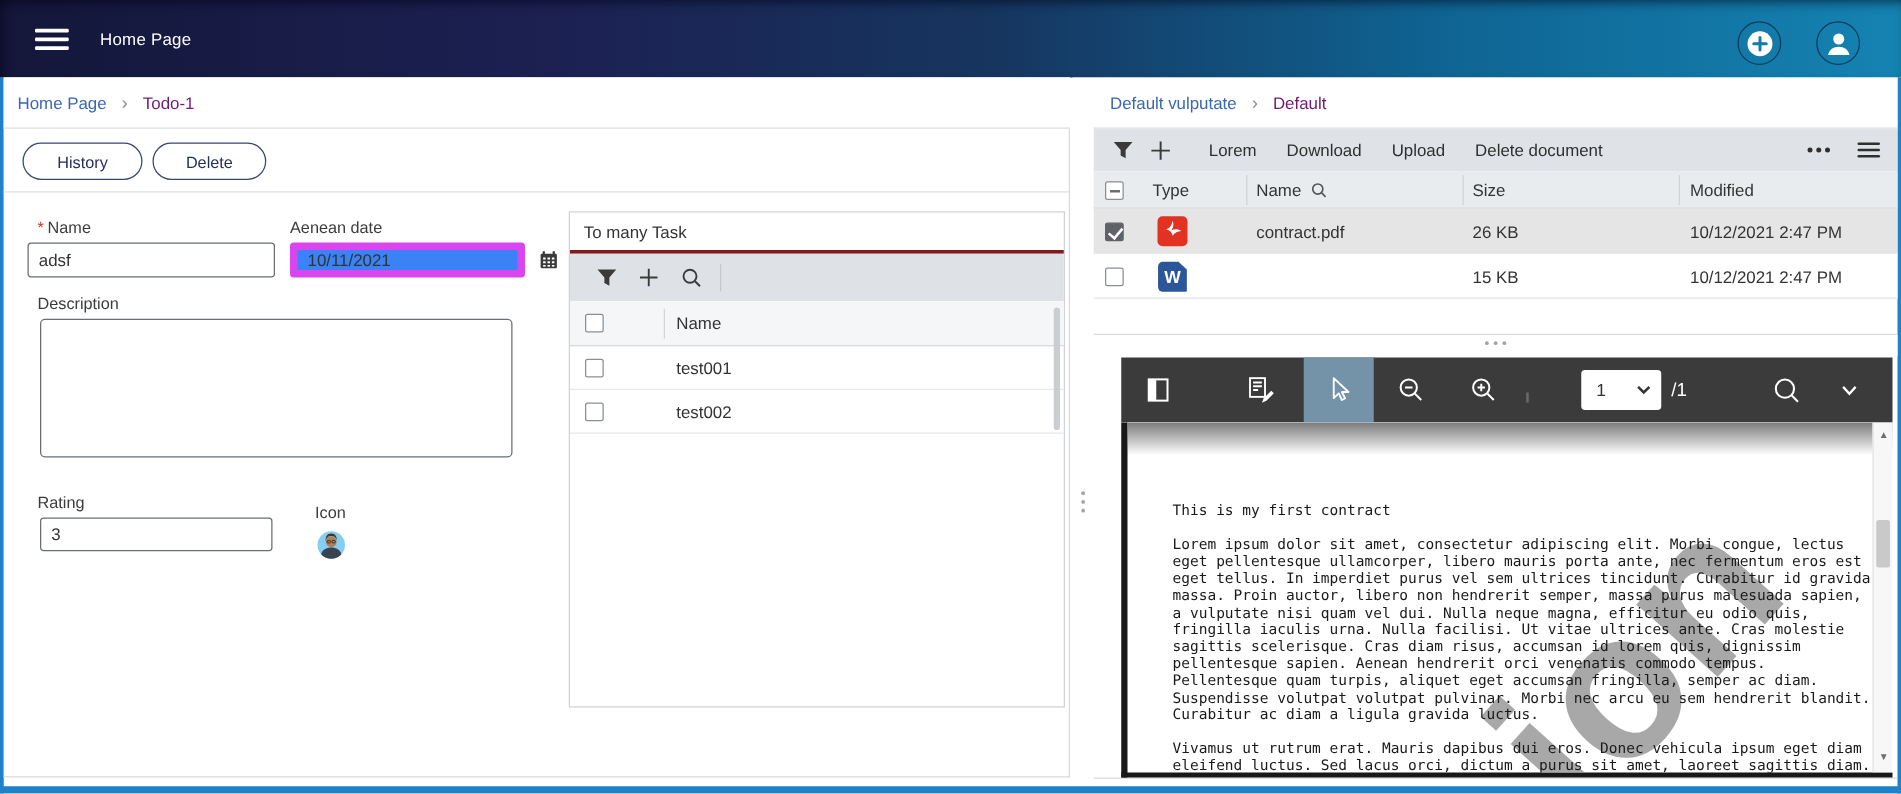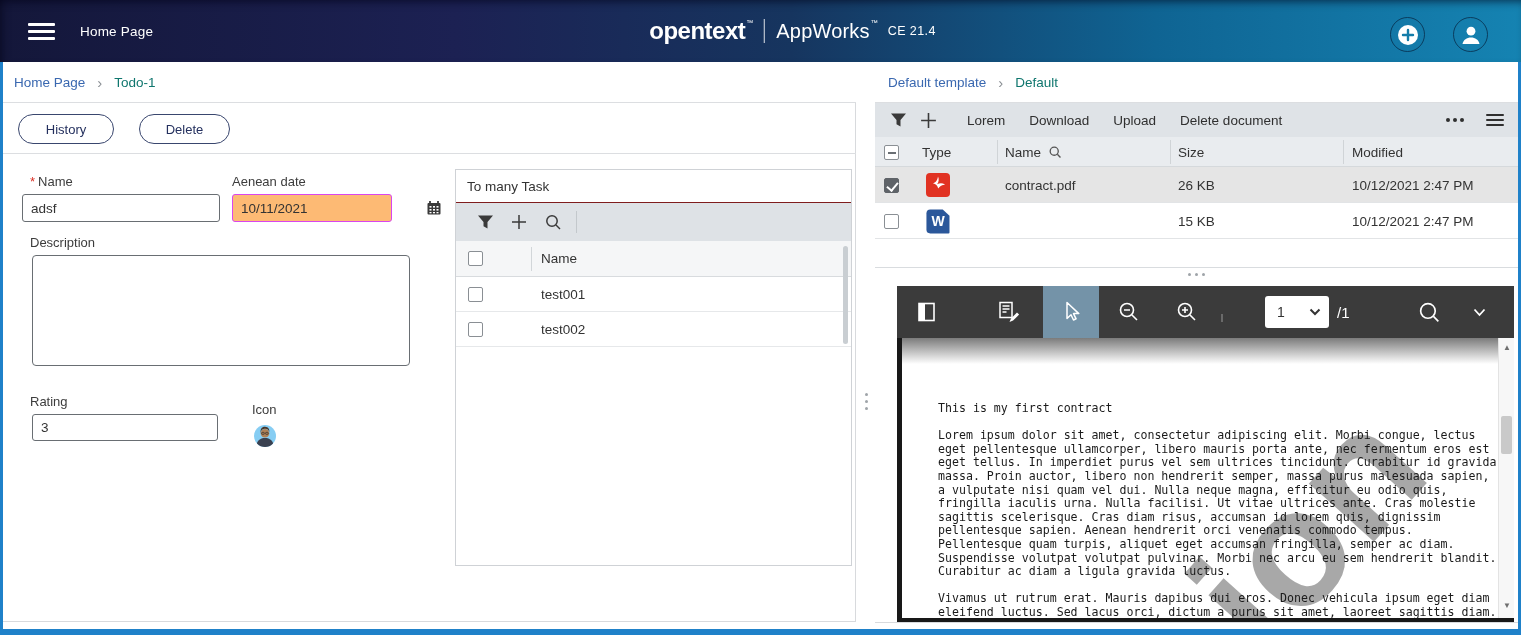--- a/index.html
+++ b/index.html
@@ -26,51 +26,51 @@
 
   
   .b-left  { left:0; top:62px; width:3px; height:573px; background:#1f81c9; }
   .b-right { left:1518px; top:62px; width:3px; height:573px; background:#1f81c9; }
   .b-bottom{ left:0; top:629px; width:1521px; height:6px; background:#1f81c9; }
 
   
   .crumbbar { top:62px; height:41px; background:#fff; border-bottom:1px solid #dcdee1; display:flex; align-items:center; font-size:13.5px; }
   .crumb-link { color:#3a68b0; cursor:pointer; }
   .crumb-sep { color:#8a8f94; margin:0 12px; font-size:15px; }
-  .crumb-current { color:#0f766e; }
+  .crumb-current { color:#701a75; }
 
   
   .left-sec { left:3px; top:62px; width:853px; height:560px; background:#fff; border-right:1px solid #d8dadd; border-bottom:1px solid #d8dadd; }
   .crumbbar.left { left:3px; width:853px; padding-left:11px; }
   .pill-btn { top:114px; height:30px; border:1px solid #39466e; border-radius:17px; background:#fff; color:#24305e;
     font-size:13px; font-family:"Liberation Sans",sans-serif; display:flex; align-items:center; justify-content:center; cursor:pointer; }
   .pill-btn.history { left:18px; width:96px; }
-  .pill-btn.delete  { left:139px; width:91px; }
+  .pill-btn.delete  { left:122px; width:91px; }
   .left-divider { left:3px; top:153px; width:853px; height:1px; background:#dcdee1; }
 
   .fld-label { font-size:13px; color:#3c3c3c; }
   .req { color:#d93025; margin-right:3px; }
   .txt-input { border:1px solid #696e73; border-radius:3px; font-size:13.5px; color:#333; padding:0 8px;
     font-family:"Liberation Sans",sans-serif; background:#fff; }
   .lbl-name  { left:30px;  top:174px; }
   .in-name   { left:22px;  top:194px; width:198px; height:28px; }
   .lbl-date  { left:232px; top:174px; }
-  .date-wrap { left:232px; top:194px; width:160px; height:28px; border:1px solid #d946ef; border-radius:3px; background:#fdba74; display:flex; align-items:center; }
+  .date-wrap { left:232px; top:194px; width:188px; height:28px; border:6px solid #d946ef; border-radius:3px; background:#3b82f6; display:flex; align-items:center; }
   .date-wrap input { border:none; outline:none; flex:1; font-size:13.5px; color:#333; padding:0 8px; font-family:"Liberation Sans",sans-serif; background:transparent; }
   .cal-btn { width:26px; display:flex; align-items:center; justify-content:center; cursor:pointer; }
   .lbl-desc  { left:30px;  top:235px; }
   .in-desc   { left:32px;  top:255px; width:378px; height:111px; border:1px solid #696e73; border-radius:4px; resize:none; font-family:"Liberation Sans",sans-serif; font-size:13.5px; padding:6px 8px; }
   .lbl-rating{ left:30px;  top:394px; }
   .in-rating { left:32px;  top:414px; width:186px; height:27px; }
   .lbl-icon  { left:252px; top:402px; }
   .avatar    { left:253px; top:424px; width:24px; height:24px; }
 
   
   .tasks { left:455px; top:169px; width:397px; height:397px; border:1px solid #cfd2d6; background:#fff; }
-  .tasks-title { height:33px; display:flex; align-items:center; padding-left:11px; font-size:13.5px; color:#333; border-bottom:1px solid #7f1d1d; }
+  .tasks-title { height:33px; display:flex; align-items:center; padding-left:11px; font-size:13.5px; color:#333; border-bottom:3px solid #7f1d1d; }
   .tasks-toolbar { height:38px; background:#dee2e6; display:flex; align-items:center; padding-left:12px; }
   .tbtn { width:34px; height:26px; display:flex; align-items:center; justify-content:center; cursor:pointer; }
   .tasks-toolbar .tool-divider { width:1px; height:22px; background:#c3c8cc; margin-left:6px; }
   .tasks-header { height:36px; background:#f5f6f7; border-bottom:1px solid #d8dbde; display:flex; align-items:center; font-size:13.5px; color:#333; position:relative; }
   .tasks-header .col-div { position:absolute; left:75px; top:6px; width:1px; height:24px; background:#d2d6d9; }
   .task-row { height:35px; border-bottom:1px solid #e6e8ea; display:flex; align-items:center; font-size:13.5px; color:#333; cursor:pointer; }
   .cb { width:15px; height:15px; border:1px solid #8a8f94; border-radius:2px; background:#fff; margin-left:12px; flex:0 0 auto; cursor:pointer; position:relative; }
   .cb.checked { background:#5f6368; border-color:#5f6368; }
   .cb.checked::after { content:""; position:absolute; left:3.5px; top:1px; width:5px; height:9px; border:solid #fff; border-width:0 2px 2px 0; transform:rotate(40deg); }
   .cb.indet::after { content:""; position:absolute; left:3px; top:6px; width:8px; height:2px; background:#6a6f74; }
@@ -134,28 +134,20 @@
 
 <div class="app">
 
   <div class="abs topbar">
     <div class="abs hamburger">
         <span></span>
         <span></span>
         <span></span>
       </div>
     <div class="abs topbar-title">Home Page</div>
-    <div class="abs logo">
-      <span class="brand">opentext</span>
-        <span class="tm">™</span>
-      <span class="logo-divider"></span>
-      <span class="product">AppWorks</span>
-        <span class="tm">™</span>
-      <span class="version">CE 21.4</span>
-    </div>
     <div class="abs top-btn add">
       <svg width="22" height="22" viewBox="0 0 22 22">
           <circle cx="11" cy="11" r="10" fill="#fff"></circle>
           <path d="M11 6v10M6 11h10" stroke="#147ca9" stroke-width="2.4" stroke-linecap="round"></path>
         </svg>
     </div>
     <div class="abs top-btn user">
       <svg width="22" height="22" viewBox="0 0 22 22">
           <circle cx="11" cy="7.2" r="4.4" fill="#fff"></circle>
           <path d="M2.5 20c.8-4.3 4.3-6.6 8.5-6.6s7.7 2.3 8.5 6.6z" fill="#fff"></path>
@@ -264,21 +256,21 @@
     <div class="tasks-scrollthumb"></div>
   </div>
 
   <div class="abs v-split">
     <span class="dot" style="top:331px"></span>
       <span class="dot" style="top:338px"></span>
       <span class="dot" style="top:345px"></span>
   </div>
 
   <div class="abs crumbbar right">
-    <span class="crumb-link">Default template</span>
+    <span class="crumb-link">Default vulputate</span>
     <span class="crumb-sep">›</span>
     <span class="crumb-current">Default</span>
   </div>
 
   <div class="abs doc-toolbar">
     <span class="tbtn">
         <svg width="17" height="16" viewBox="0 0 17 16">
           <path d="M1 1.5h15L10.5 8v6.5l-4-2.2V8z" fill="#3a3a3a"></path>
         </svg>
       </span>

